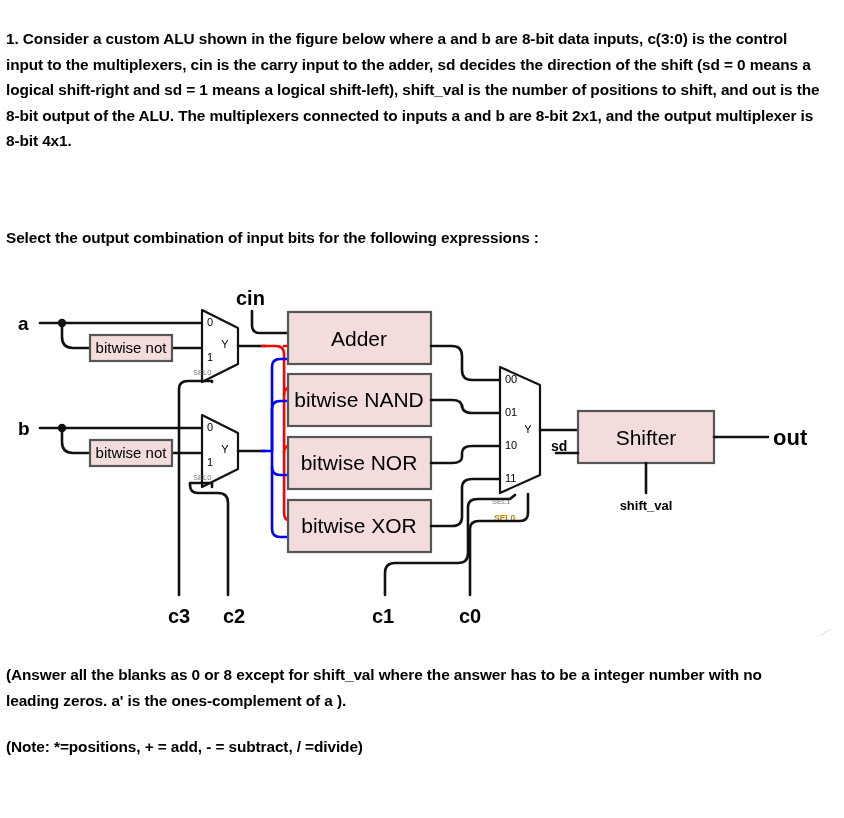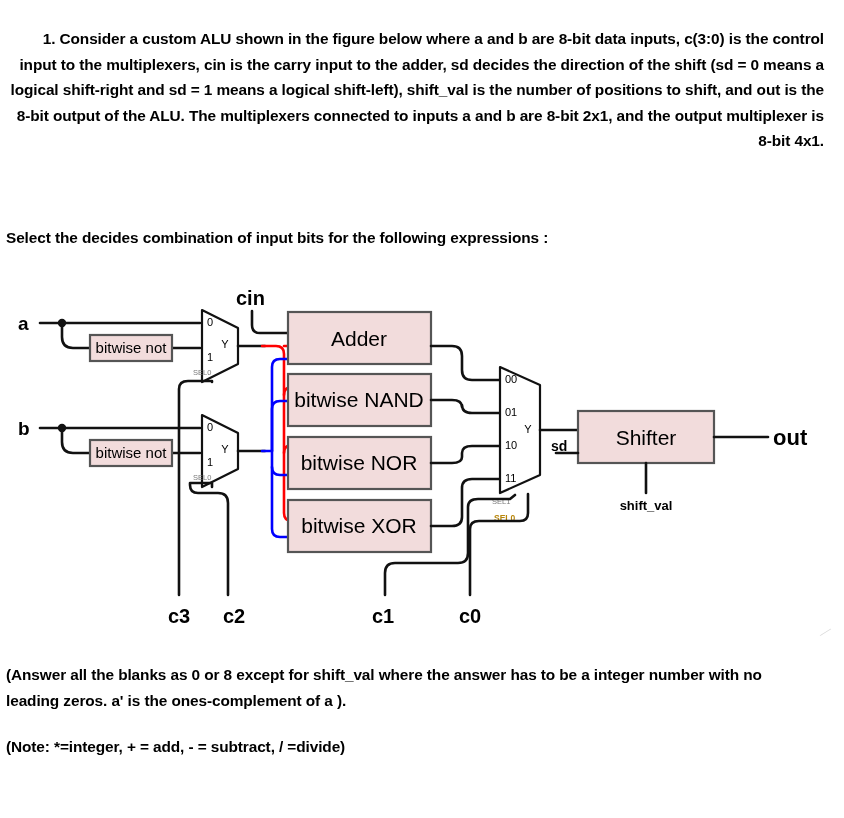--- a/index.html
+++ b/index.html
@@ -27,21 +27,20 @@
     font-family: "Liberation Sans", sans-serif;
     font-weight: bold;
     font-size: 15.4px;
     line-height: 25.6px;
     color: #000000;
     letter-spacing: -0.1px;
   }
   #intro-paragraph {
     top: 26px;
     width: 818px;
-    text-align: right;
   }
   #select-line {
     top: 225px;
     width: 800px;
   }
   #answer-note {
     top: 662px;
     width: 812px;
   }
   #operator-note {
@@ -124,21 +123,21 @@
     user-select: none;
   }
 </style>
 </head>
 <body>
 
 <div class="page">
 
   <div class="prose" id="intro-paragraph">1. Consider a custom ALU shown in the figure below where  a and b are 8-bit data inputs, c(3:0) is the control input to the multiplexers, cin is the carry input to the adder, sd decides the direction of the shift (sd = 0 means a logical shift-right and sd = 1 means a logical shift-left), shift_val is the number of positions to shift, and out is the 8-bit output of the ALU. The multiplexers connected to inputs a and b are 8-bit 2x1, and the output multiplexer is 8-bit 4x1.</div>
 
-  <div class="prose" id="select-line">Select the decides combination of input bits for the following expressions :</div>
+  <div class="prose" id="select-line">Select the output combination of input bits for the following expressions :</div>
 
   <div class="diagram">
     <svg width="844" height="360" viewBox="0 0 844 360" xmlns="http://www.w3.org/2000/svg">
 
       <g>
         <path class="wire" d="M 40 38 L 200 38"></path>
         <circle class="jdot" cx="62" cy="38" r="4.2"></circle>
         <path class="wire" d="M 62 38 L 62 52 Q 62 63 73 63 L 90 63"></path>
         <path class="wire" d="M 172 63 L 200 63"></path>
       </g>
@@ -261,17 +260,17 @@
         <text class="lbl-ctrl" x="234" y="338" text-anchor="middle">c2</text>
         <text class="lbl-ctrl" x="383" y="338" text-anchor="middle">c1</text>
         <text class="lbl-ctrl" x="470" y="338" text-anchor="middle">c0</text>
       </g>
 
     </svg>
   </div>
 
   <div class="prose" id="answer-note">(Answer all the blanks as 0 or 8 except for shift_val where the answer has to be a integer number with no leading zeros. a' is the ones-complement of a ).</div>
 
-  <div class="prose" id="operator-note">(Note:  *=integer, + = add,  - = subtract, / =divide)</div>
+  <div class="prose" id="operator-note">(Note:  *=positions, + = add,  - = subtract, / =divide)</div>
 
   <div class="resize-handle">⟋</div>
 
 </div>
 
 </body></html>

